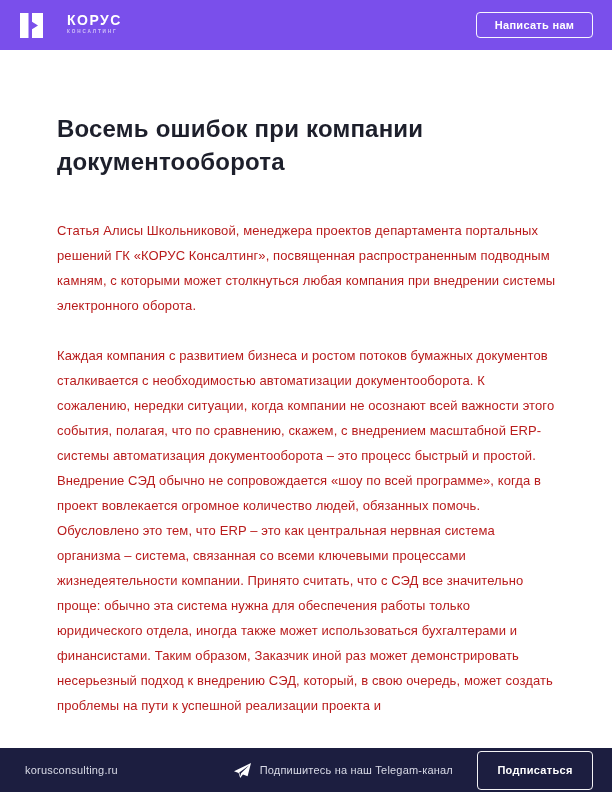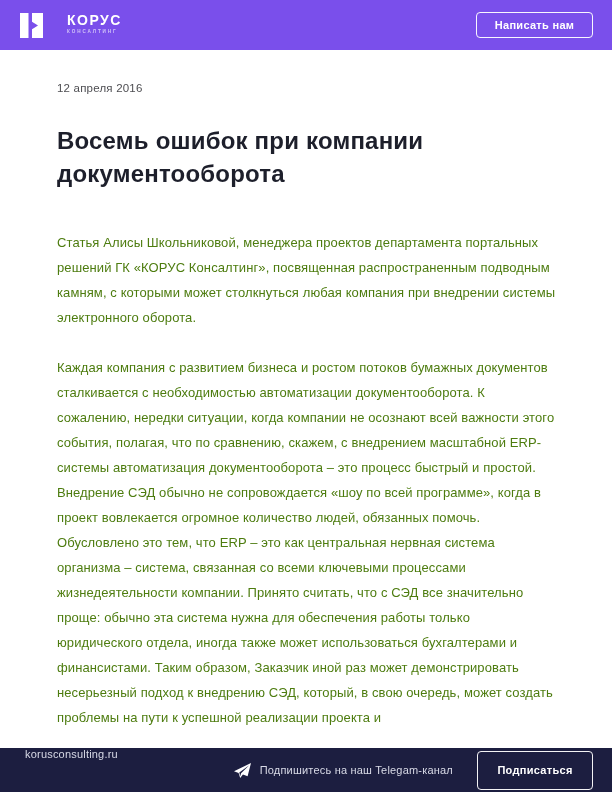--- a/index.html
+++ b/index.html
@@ -39,30 +39,30 @@
 
   
   .content { flex: 1 1 auto; padding: 32px 55px 0 57px; }
   .date { color: #4e4e52; font-size: 11.5px; letter-spacing: 0.2px; }
   .title {
     margin-top: 30px;
     color: #1d1f2b; font-size: 24px; font-weight: 700; line-height: 33px;
     letter-spacing: 0.2px; max-width: 470px;
   }
   .para {
-    color: #4d7c0f; font-size: 13px; line-height: 25px; letter-spacing: 0.1px;
+    color: #b91c1c; font-size: 13px; line-height: 25px; letter-spacing: 0.1px;
     max-width: 500px;
   }
   .para-first { margin-top: 40px; }
   .para + .para { margin-top: 25px; }
 
   
   .footer {
     flex: 0 0 44px; height: 44px; background: #1c1e40;
-    display: flex; padding: 0 19px 0 25px;
+    display: flex; align-items: center; padding: 0 19px 0 25px;
   }
   .site-link {
     color: #d8dae6; font-size: 11px; text-decoration: none; letter-spacing: 0.2px;
     cursor: pointer;
   }
   .tg-group { margin-left: auto; display: flex; align-items: center; gap: 9px; }
   .tg-icon { width: 17px; height: 15px; display: block; }
   .tg-text { color: #d8dae6; font-size: 11px; letter-spacing: 0.2px; }
   .subscribe-btn {
     margin-left: 15px;
@@ -84,21 +84,20 @@
       </span>
       <span class="logo-text">
         <span class="logo-title">КОРУС</span>
         <span class="logo-subtitle">КОНСАЛТИНГ</span>
       </span>
     </div>
     <button class="outline-btn contact-btn">Написать нам</button>
   </header>
 
   <main class="content">
-    <div class="date">12 апреля 2016</div>
     <h1 class="title">Восемь ошибок при компании документооборота</h1>
     <p class="para para-first">Статья Алисы Школьниковой, менеджера проектов департамента портальных решений ГК «КОРУС Консалтинг», посвященная распространенным подводным камням, с которыми может столкнуться любая компания при внедрении системы электронного оборота.</p>
     <p class="para">Каждая компания с развитием бизнеса и ростом потоков бумажных документов сталкивается с необходимостью автоматизации документооборота. К сожалению, нередки ситуации, когда компании не осознают всей важности этого события, полагая, что по сравнению, скажем, с внедрением масштабной ERP-системы автоматизация документооборота – это процесс быстрый и простой. Внедрение СЭД обычно не сопровождается «шоу по всей программе», когда в проект вовлекается огромное количество людей, обязанных помочь. Обусловлено это тем, что ERP – это как центральная нервная система организма – система, связанная со всеми ключевыми процессами жизнедеятельности компании. Принято считать, что с СЭД все значительно проще: обычно эта система нужна для обеспечения работы только юридического отдела, иногда также может использоваться бухгалтерами и финансистами. Таким образом, Заказчик иной раз может демонстрировать несерьезный подход к внедрению СЭД, который, в свою очередь, может создать проблемы на пути к успешной реализации проекта и</p>
   </main>
 
   <footer class="footer">
     <a class="site-link">korusconsulting.ru</a>
     <div class="tg-group">
       <span class="tg-icon">
         <svg viewBox="0 0 17 15" width="17" height="15" aria-hidden="true">

